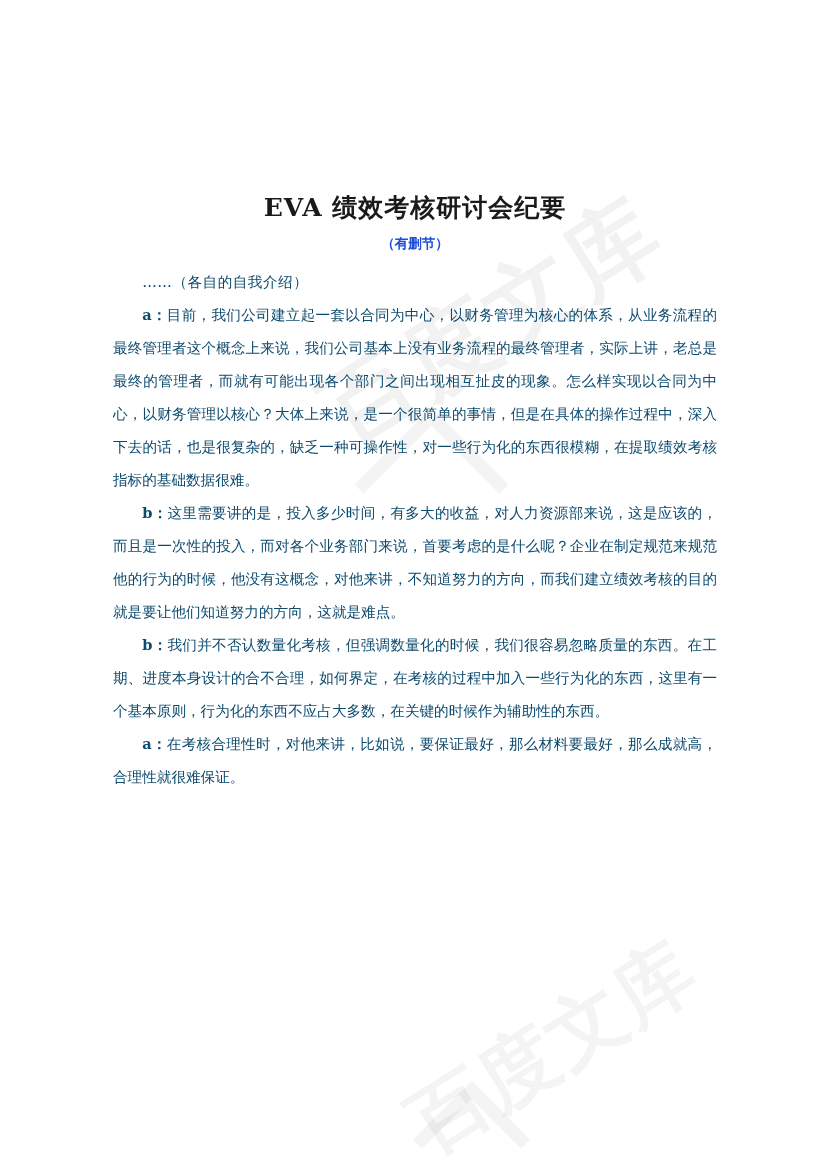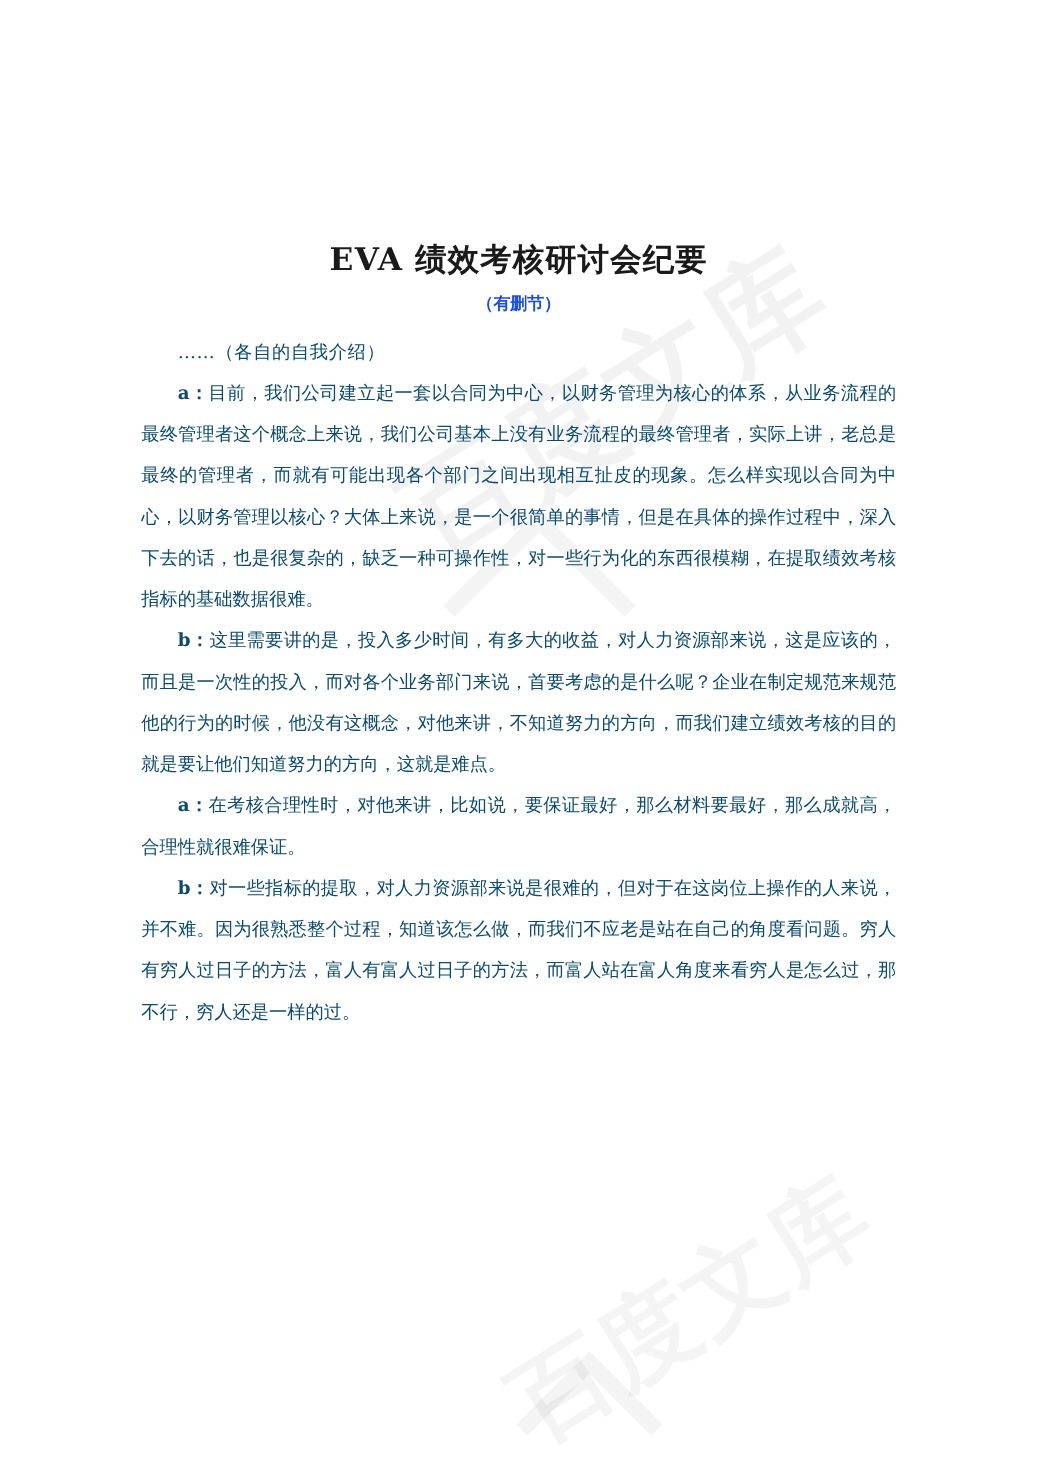--- a/index.html
+++ b/index.html
@@ -149,24 +149,24 @@
       <p class="para">
         <span class="speaker">a：</span><span>目前，我们公司建立起一套以合同为中心，以财务管理为核心的体系，从业务流程的最终管理者这个概念上来说，我们公司基本上没有业务流程的最终管理者，实际上讲，老总是最终的管理者，而就有可能出现各个部门之间出现相互扯皮的现象。怎么样实现以合同为中心，以财务管理以核心？大体上来说，是一个很简单的事情，但是在具体的操作过程中，深入下去的话，也是很复杂的，缺乏一种可操作性，对一些行为化的东西很模糊，在提取绩效考核指标的基础数据很难。</span>
       </p>
 
       <p class="para">
         <span class="speaker">b：</span><span>这里需要讲的是，投入多少时间，有多大的收益，对人力资源部来说，这是应该的，而且是一次性的投入，而对各个业务部门来说，首要考虑的是什么呢？企业在制定规范来规范他的行为的时候，他没有这概念，对他来讲，不知道努力的方向，而我们建立绩效考核的目的就是要让他们知道努力的方向，这就是难点。</span>
       </p>
 
 
 
+      <p class="para">
+        <span class="speaker">b：</span><span>我们并不否认数量化考核，但强调数量化的时候，我们很容易忽略质量的东西。在工期、进度本身设计的合不合理，如何界定，在考核的过程中加入一些行为化的东西，这里有一个基本原则，行为化的东西不应占大多数，在关键的时候作为辅助性的东西。</span>
+      </p>
 
       <p class="para">
         <span class="speaker">a：</span><span>在考核合理性时，对他来讲，比如说，要保证最好，那么材料要最好，那么成就高，合理性就很难保证。</span>
       </p>
 
-      <p class="para">
-        <span class="speaker">b：</span><span>对一些指标的提取，对人力资源部来说是很难的，但对于在这岗位上操作的人来说，并不难。因为很熟悉整个过程，知道该怎么做，而我们不应老是站在自己的角度看问题。穷人有穷人过日子的方法，富人有富人过日子的方法，而富人站在富人角度来看穷人是怎么过，那不行，穷人还是一样的过。</span>
-      </p>
 
     </div>
   </div>
 </div>
 
 </body></html>

